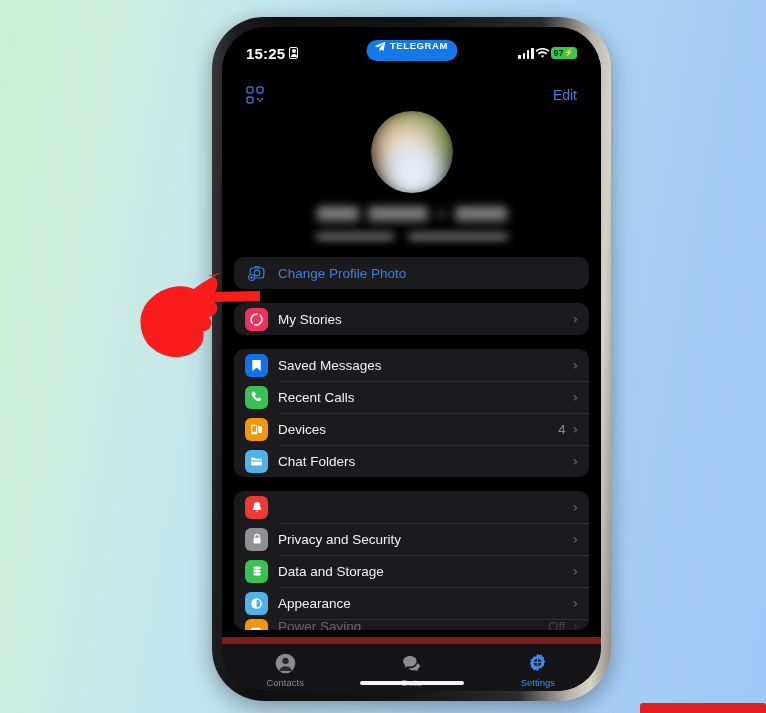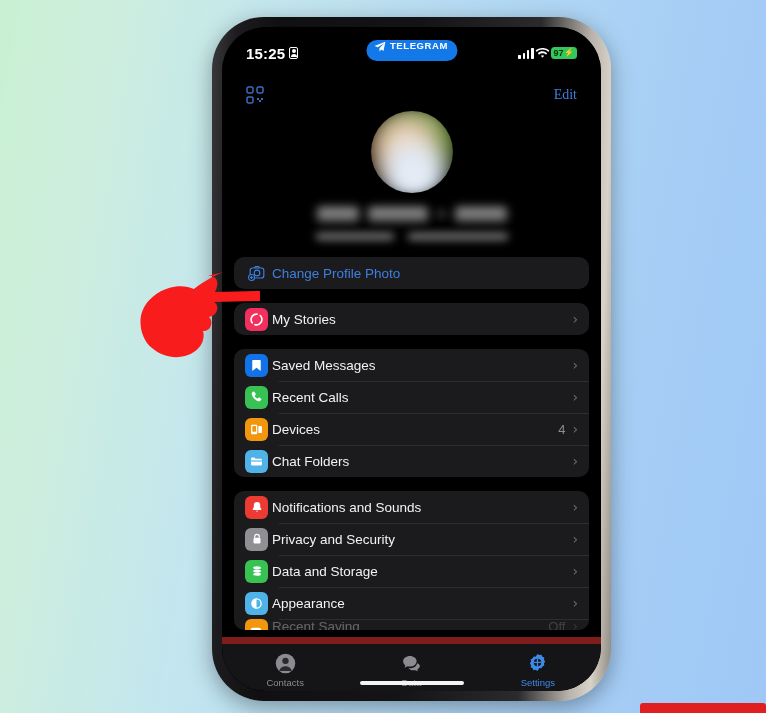--- a/index.html
+++ b/index.html
@@ -135,21 +135,20 @@
     line-height: 1;
   }
   .battery .bolt { font-size: 8px; margin-left: .5px; }
 
   
   .navrow {
     display: flex;
     align-items: center;
     padding: 3px 24px 0;
     height: 28px;
-    font-family: Liberation Serif, serif;
   }
   .qr-icon { width: 18px; height: 18px; display:block; }
   .edit-btn {
     margin-left: auto;
     color: #3e7fe0;
     font-size: 14px;
   }
 
   
   .profile {
@@ -239,21 +238,21 @@
   .row-ico {
     width: 23px; height: 23px;
     border-radius: 6px;
     flex: 0 0 23px;
     display: flex;
     align-items: center;
     justify-content: center;
     overflow: hidden;
   }
   .row-label {
-    margin-left: 4px;
+    margin-left: 10px;
     color: #f2f2f3;
     font-size: 13.5px;
   }
   .row-label.blue { color: #3e7fe0; }
   .row-val {
     margin-left: auto;
     color: #8c8c90;
     font-size: 13px;
   }
   .chev {
@@ -444,21 +443,20 @@
         </div>
 
         <div class="card clipped">
           <div class="row">
             <span class="row-ico" style="background:#ec3b33">
               <svg viewBox="0 0 22 22" width="16" height="16">
                 <path d="M11 4a4.4 4.4 0 00-4.4 4.4v3L5.2 13.4V15h11.6v-1.6l-1.4-2V8.4A4.4 4.4 0 0011 4z" fill="#fff"></path>
                 <path d="M9.3 16.1a1.8 1.8 0 003.4 0z" fill="#fff"></path>
               </svg>
             </span>
-            <span class="row-label">Notifications and Sounds</span>
             <span class="chev chev-only">›</span>
           </div>
           <div class="row">
             <span class="row-ico" style="background:#8f8f94">
               <svg viewBox="0 0 22 22" width="16" height="16">
                 <path d="M7.8 9.4V7.8a3.2 3.2 0 016.4 0v1.6" fill="none" stroke="#fff" stroke-width="1.7"></path>
                 <rect x="6.2" y="9.2" width="9.6" height="8" rx="1.7" fill="#fff"></rect>
               </svg>
             </span>
             <span class="row-label">Privacy and Security</span>
@@ -485,21 +483,21 @@
             <span class="row-label">Appearance</span>
             <span class="chev chev-only">›</span>
           </div>
           <div class="row cut">
             <span class="row-ico" style="background:#f2960d">
               <svg viewBox="0 0 22 22" width="17" height="17">
                 <rect x="3.6" y="7.4" width="13" height="7.2" rx="2" fill="#fff"></rect>
                 <rect x="17.2" y="9.6" width="1.6" height="2.8" rx=".6" fill="#fff"></rect>
               </svg>
             </span>
-            <span class="row-label">Recent Saving</span>
+            <span class="row-label">Power Saving</span>
             <span class="row-val">Off</span>
             <span class="chev">›</span>
           </div>
         </div>
       </div>
 
       <div class="tabbar">
         <div class="tab">
           <svg viewBox="0 0 26 26" width="23" height="23">
             <circle cx="13" cy="13" r="11" fill="#8b8b90"></circle>

